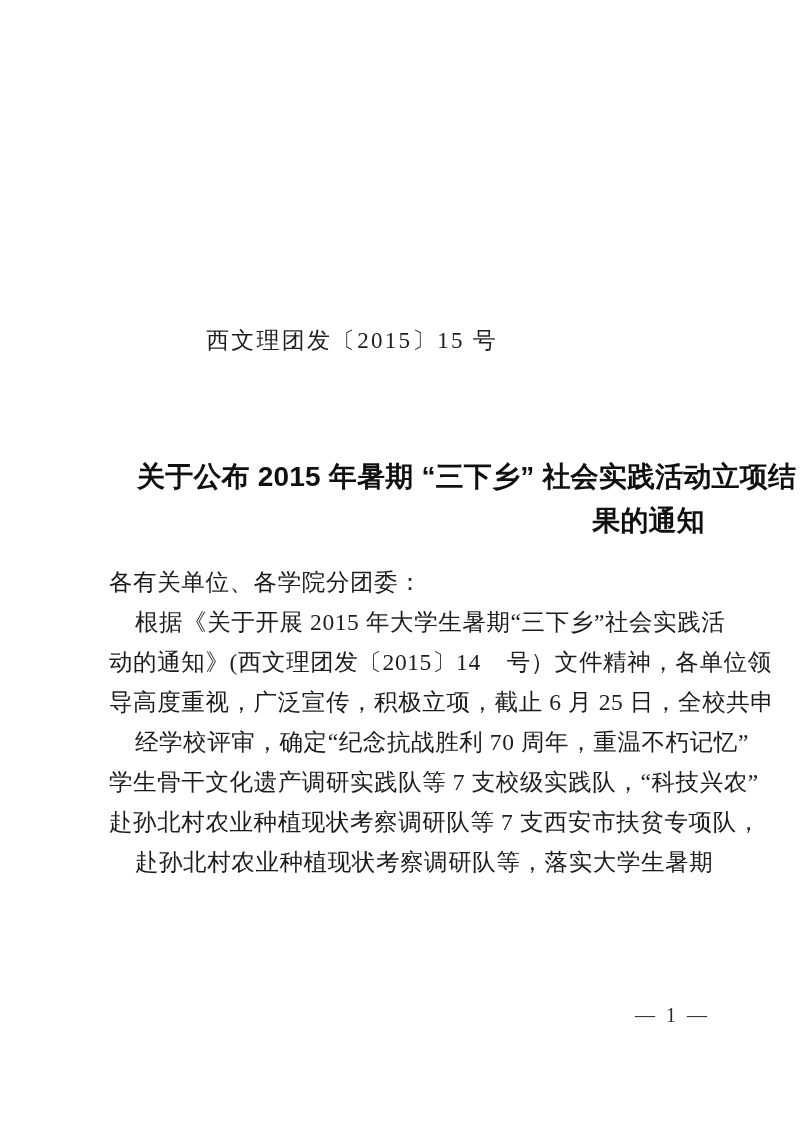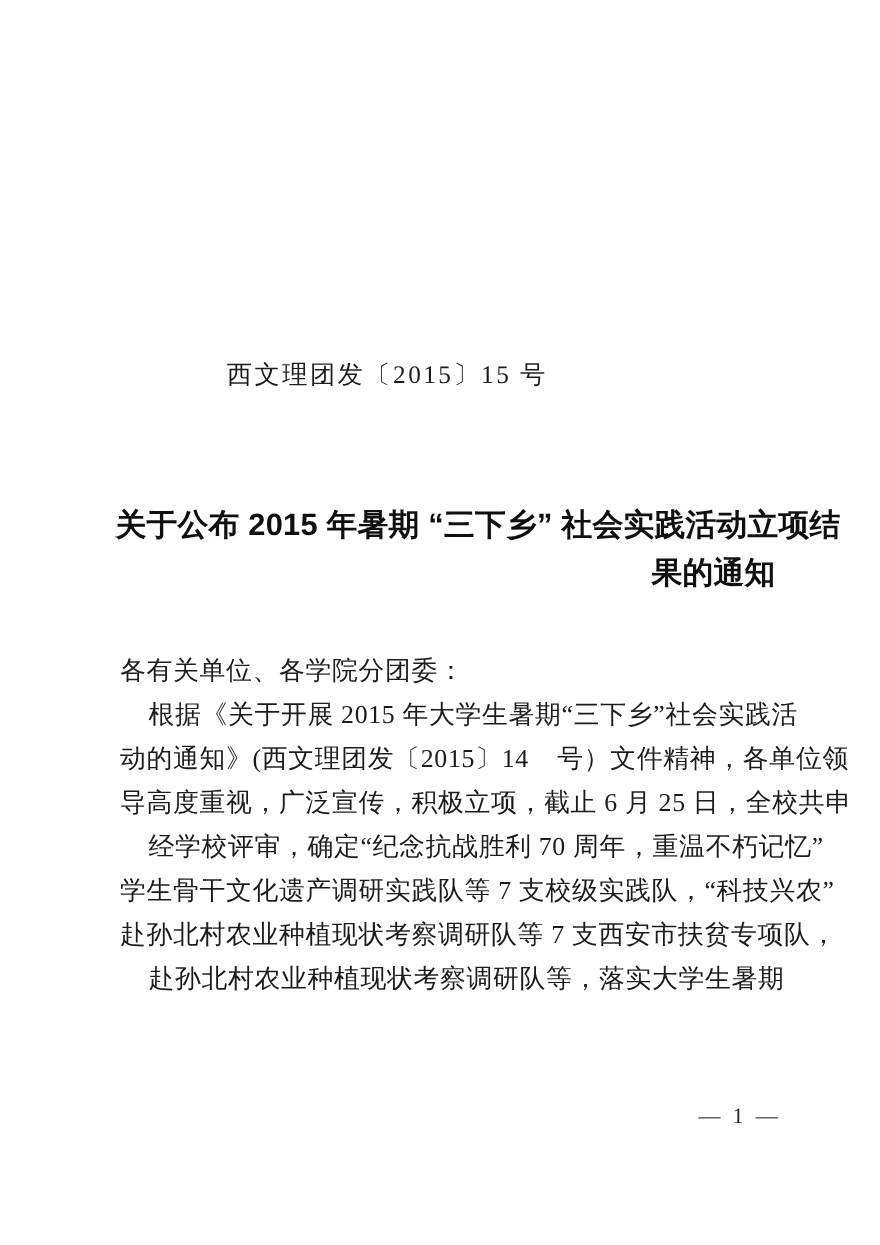--- a/index.html
+++ b/index.html
@@ -45,36 +45,35 @@
     left: 105px;
     width: 600px;
     text-align: center;
     font-family: "Liberation Sans", "DejaVu Sans", sans-serif;
     font-size: 28px;
     font-weight: 700;
     line-height: 44px;
     color: #101010;
     letter-spacing: 0.2px;
   }
-  .doc-title .tline { display: block; white-space: pre; }
+  .doc-title .tline { display: block; white-space: pre; margin-left: 32px; }
   .doc-title .tline-1 { text-align: left; }
   .doc-title .tline-2 { text-align: right; }
 
   
   .body-block {
     position: absolute;
     top: 562px;
     left: 109px;
     width: 596px;
     font-family: "Liberation Serif", "DejaVu Serif", serif;
     font-size: 23.5px;
     line-height: 40px;
     color: #1c1c1c;
     letter-spacing: 0.6px;
-    margin-top: 28px;
   }
   .body-line {
     display: block;
     white-space: pre;
     height: 40px;
   }
 
   
   .page-footer {
     position: absolute;

